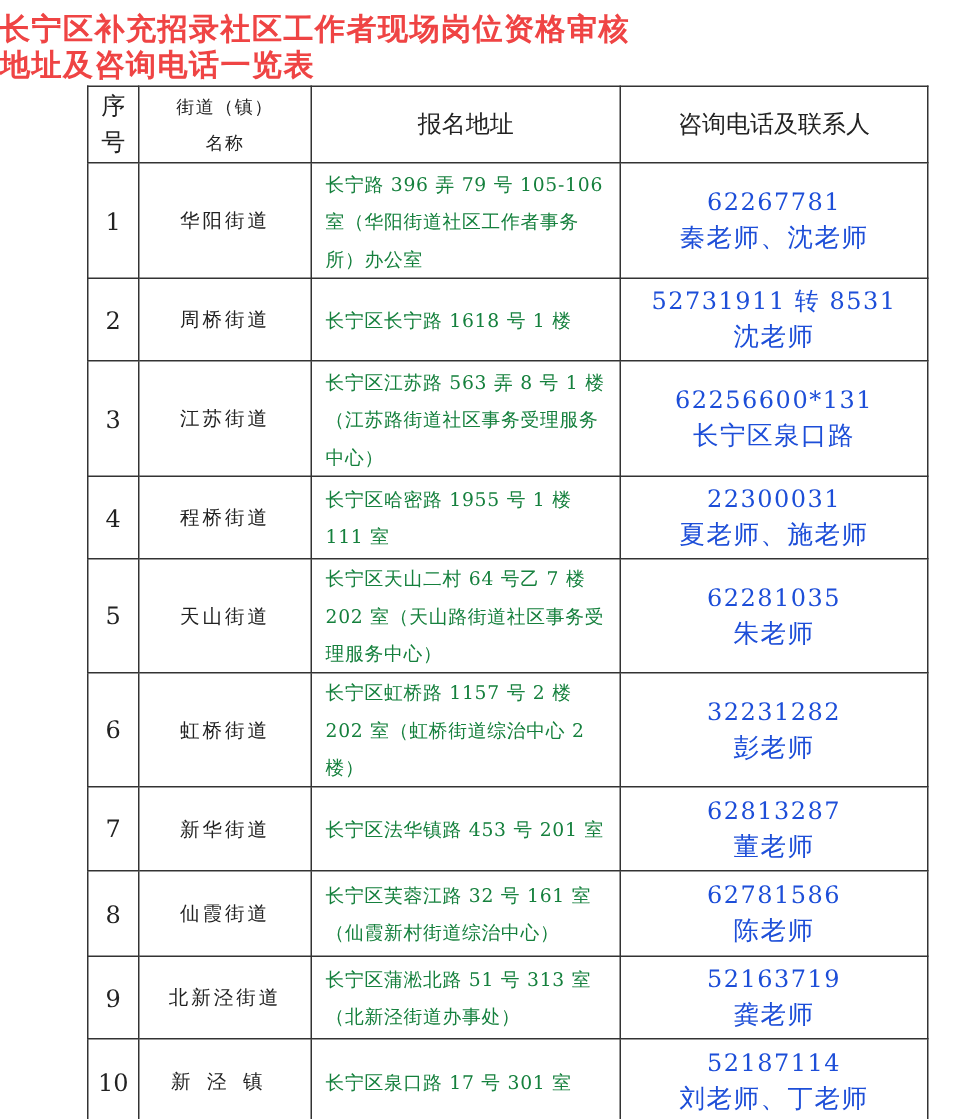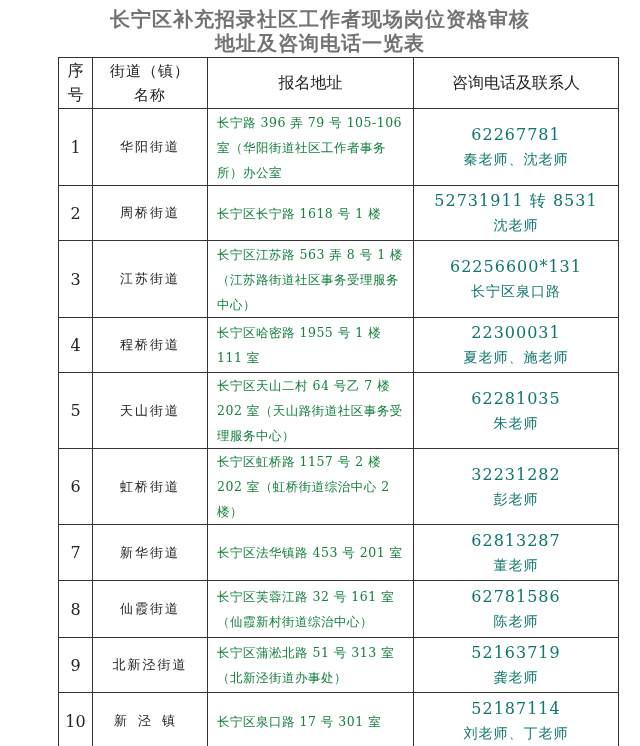--- a/index.html
+++ b/index.html
@@ -1,49 +1,49 @@
 <!DOCTYPE html>
 <html><head>
   <meta charset="utf-8">
   <style>
     html, body { margin: 0; padding: 0; background: #ffffff; }
     body { width: 640px; height: 746px; position: relative; overflow: hidden;
            font-family: "DejaVu Serif", "Liberation Serif", serif; color: #222; }
-    .title { position: absolute; left: 0; width: 640px; text-align: center;
-             font-size: 20px; font-weight: bold; color: #737373; letter-spacing: 1px; }
+    .title { position: absolute; left: 0; width: 640px; 
+             font-size: 20px; font-weight: bold; color: #ef4444; letter-spacing: 1px; }
     .t1 { top: 6px; }
     .t2 { top: 30px; }
     table { position: absolute; left: 58px; top: 57px; border-collapse: collapse;
             table-layout: fixed; width: 561px; }
     td, th { border: 1.5px solid #333; padding: 0; text-align: center; vertical-align: middle; }
     th { font-weight: normal; font-size: 16px; color: #222; line-height: 24px; }
     .c-no { width: 33px; font-size: 16px; }
     .c-name { width: 114px; font-size: 13px; letter-spacing: 2px; }
     .c-addr { width: 193px; text-align: left; font-size: 12.5px; line-height: 25px;
               padding-left: 9px; padding-right: 3px; color: #15803d; letter-spacing: 0.5px; }
-    .c-contact { font-size: 16px; line-height: 24px; color: #0f766e; }
+    .c-contact { font-size: 16px; line-height: 24px; color: #1d4ed8; }
     .c-contact .phone { display: block; letter-spacing: 1px; }
-    .c-contact .person { display: block; font-size: 14px; letter-spacing: 1px; }
+    .c-contact .person { display: block; font-size: 17px; letter-spacing: 1px; }
     .name-spaced { letter-spacing: 11px; }
     tr.h51 { height: 51px; }
   </style>
 </head>
 <body>
 
 <div class="title t1">长宁区补充招录社区工作者现场岗位资格审核</div>
 <div class="title t2">地址及咨询电话一览表</div>
 
 <table>
   <thead>
     <tr class="h51">
       <th class="c-no">
         <div>序</div>
         <div>号</div>
       </th>
-      <th class="c-name" style="letter-spacing:1px;font-size:15px;margin-top:34px;">
+      <th class="c-name" style="letter-spacing:1px;font-size:12px;margin-top:34px;">
         <div>街道（镇）</div>
         <div>名称</div>
       </th>
       <th style="width:205px;text-align:center;">报名地址</th>
       <th>咨询电话及联系人</th>
     </tr>
   </thead>
   <tbody id="tbody">
       <tr style="height: 77px;">
         <td class="c-no">1</td>

